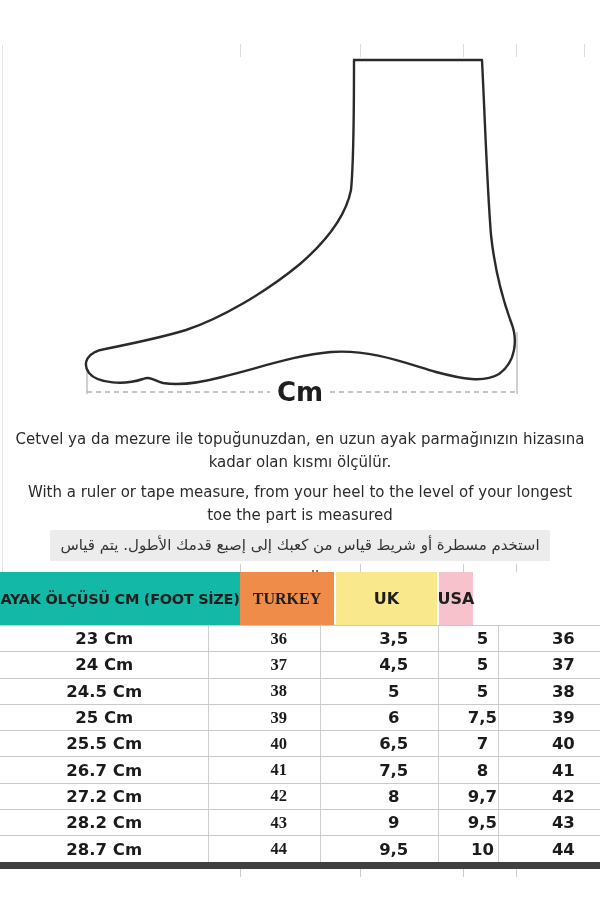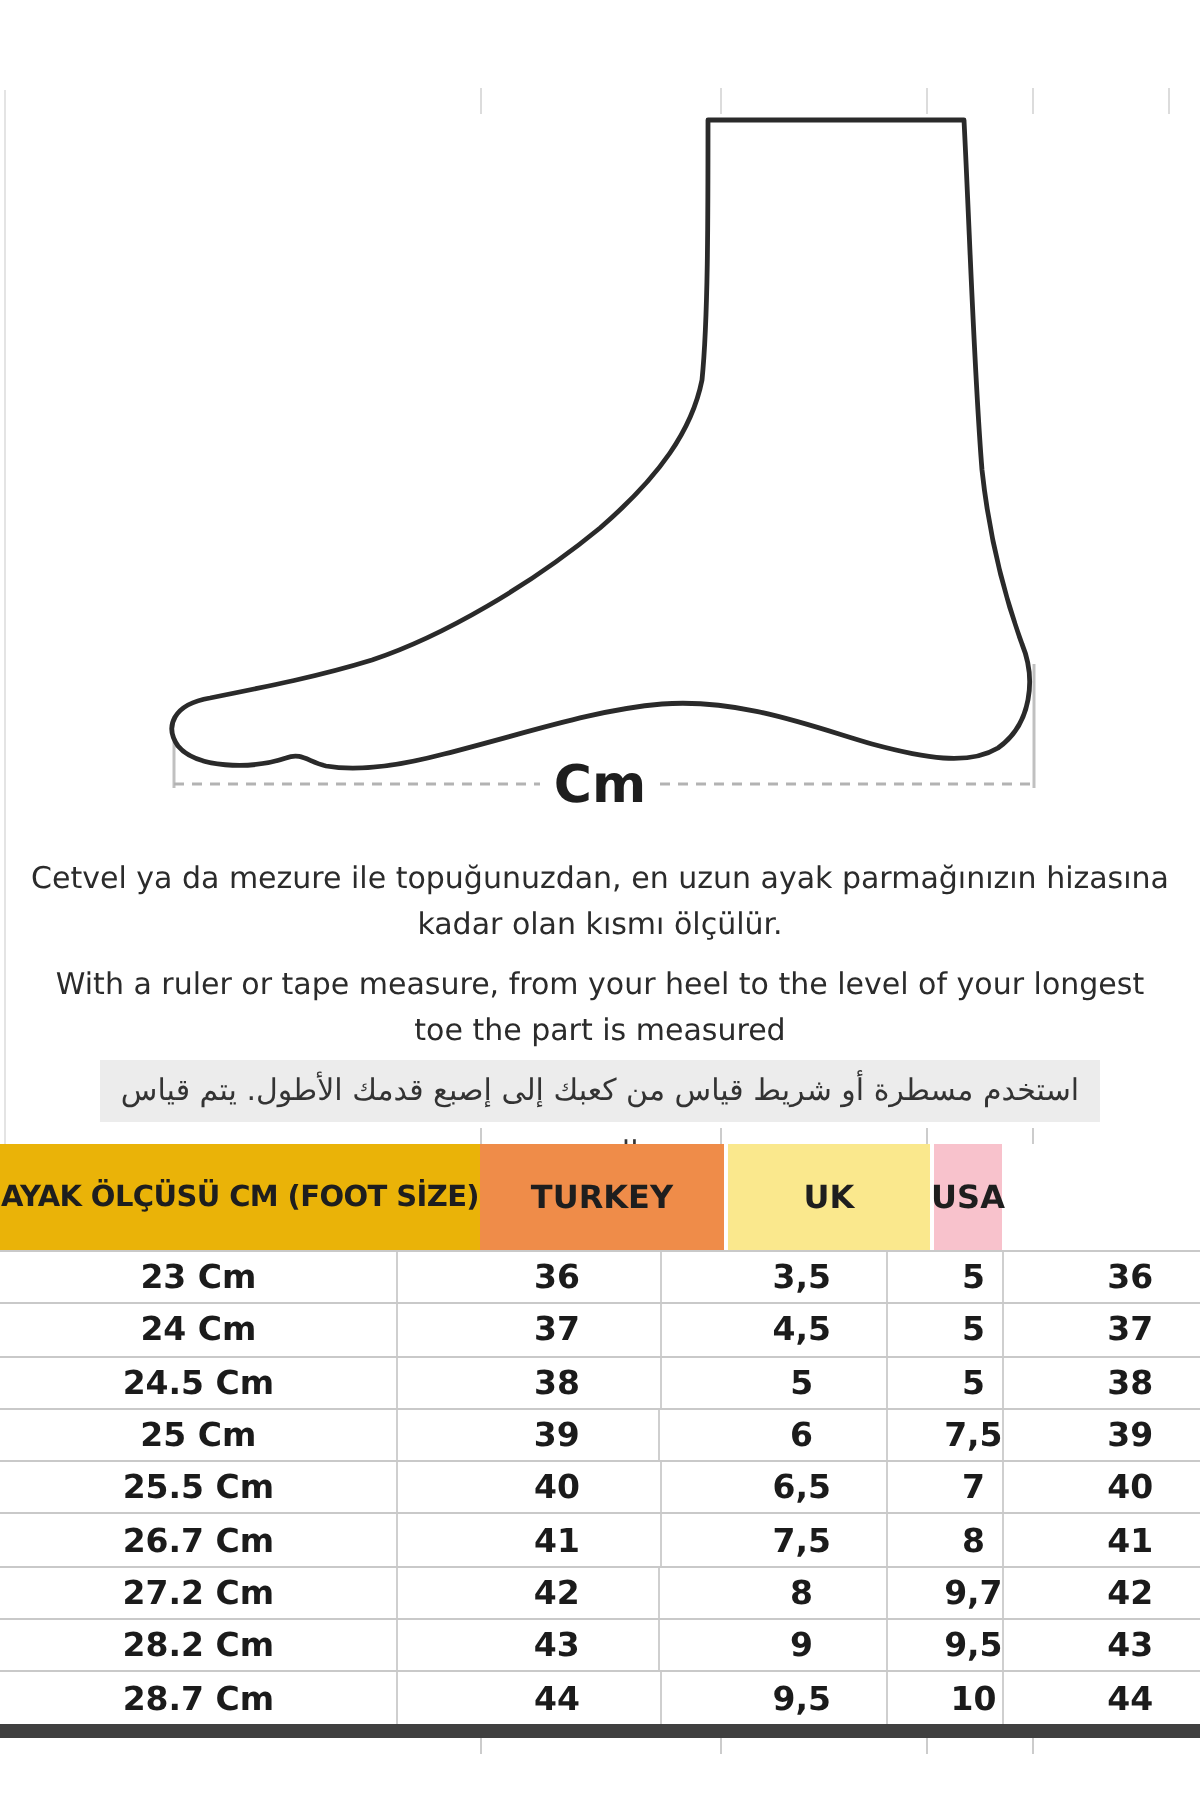--- a/index.html
+++ b/index.html
@@ -49,21 +49,21 @@
   .tr{display:flex;height:25.3px;border-top:1px solid #c9c9c9;gap:28px;}
   .tr:last-child{border-bottom:7px solid #404040;}
   .td{
     display:flex;align-items:center;justify-content:center;
     font-weight:bold;font-size:16.5px;color:#1b1b1b;
     box-sizing:border-box;border-right:1px solid #cfcfcf;
     background:#fff;
   }
   .td.c4{border-right:none;}
   .c0{width:240px;}
-  .c1{width:124px;}
+  .c1{width:96px;font-family:Liberation Serif, serif;}
   .c2{width:103px;}
   .c3{width:36px;}
   .c4{width:84px;}
 </style>
 </head>
 <body>
 
 <div class="page">
 
   <div class="edge-line"></div>
@@ -106,21 +106,21 @@
   <div class="instr-ar" style="position:absolute;text-align:center;">استخدم مسطرة أو شريط قياس من كعبك إلى إصبع قدمك الأطول.  يتم قياس الجزء.</div>
 
   <div class="size-table">
     <div class="stub">
       <span class="vline" style="left:240px"></span>
       <span class="vline" style="left:360px"></span>
       <span class="vline" style="left:463px"></span>
       <span class="vline" style="left:516px"></span>
     </div>
     <div class="thead">
-      <div class="th c0" style="background: #eab308; text-align: right;">AYAK ÖLÇÜSÜ CM (FOOT SİZE)</div>
+      <div class="th c0" style="background: #14b8a6; text-align: right;">AYAK ÖLÇÜSÜ CM (FOOT SİZE)</div>
       <div class="th c1" style="background: rgb(239, 140, 73);">TURKEY</div>
       <div class="th c2" style="background: rgb(250, 232, 141);">UK</div>
       <div class="th c3" style="background: rgb(248, 194, 204);">USA</div>
     </div>
     <div id="size-table-body">
         <div class="tr">
           <div class="td c0">23 Cm</div>
           <div class="td c1">36</div>
           <div class="td c2">3,5</div>
           <div class="td c3">5</div>

